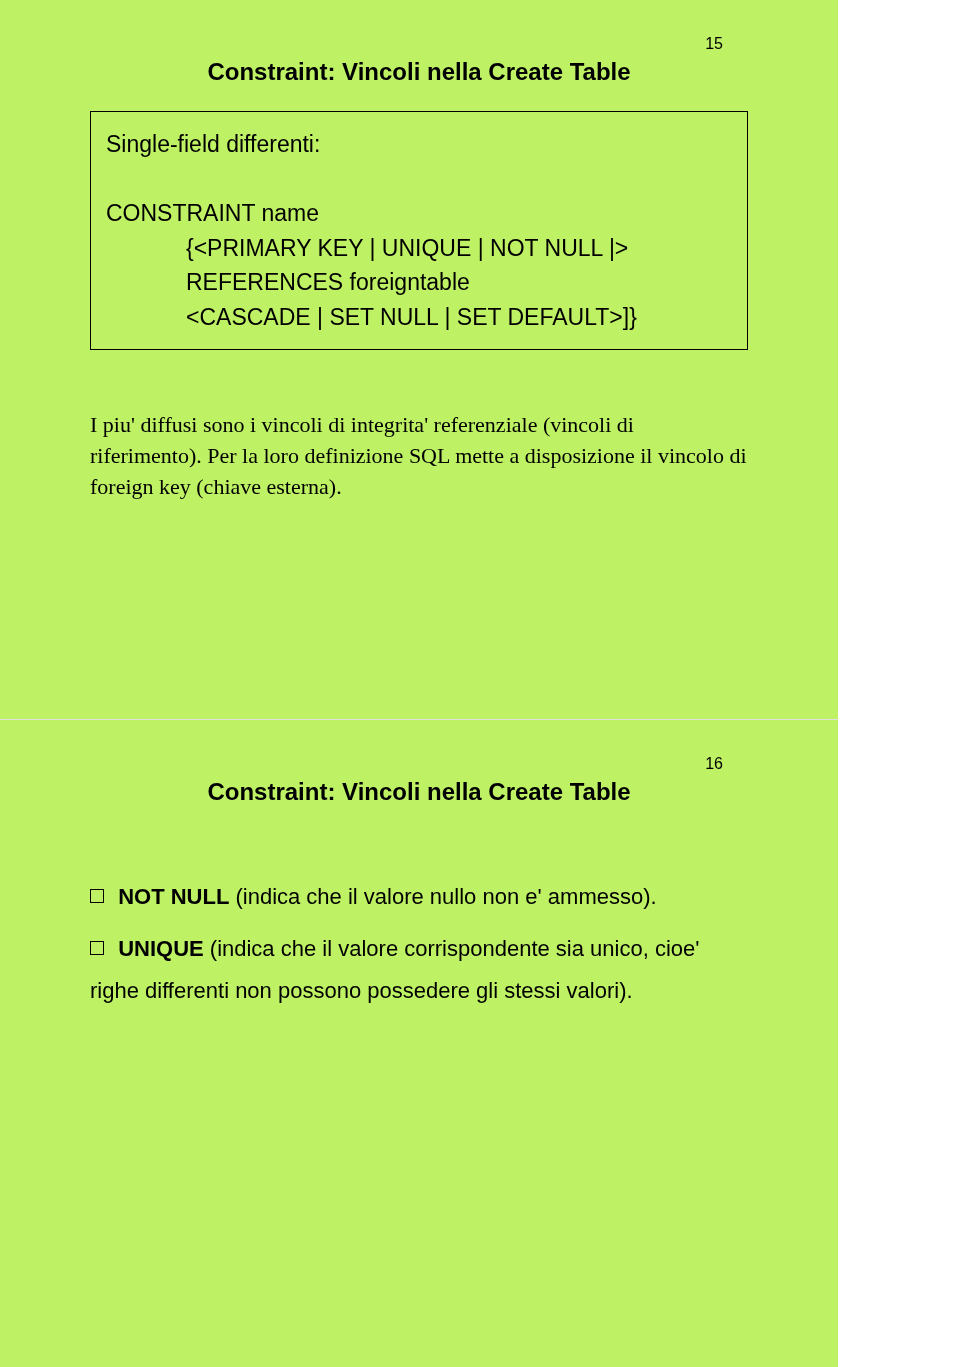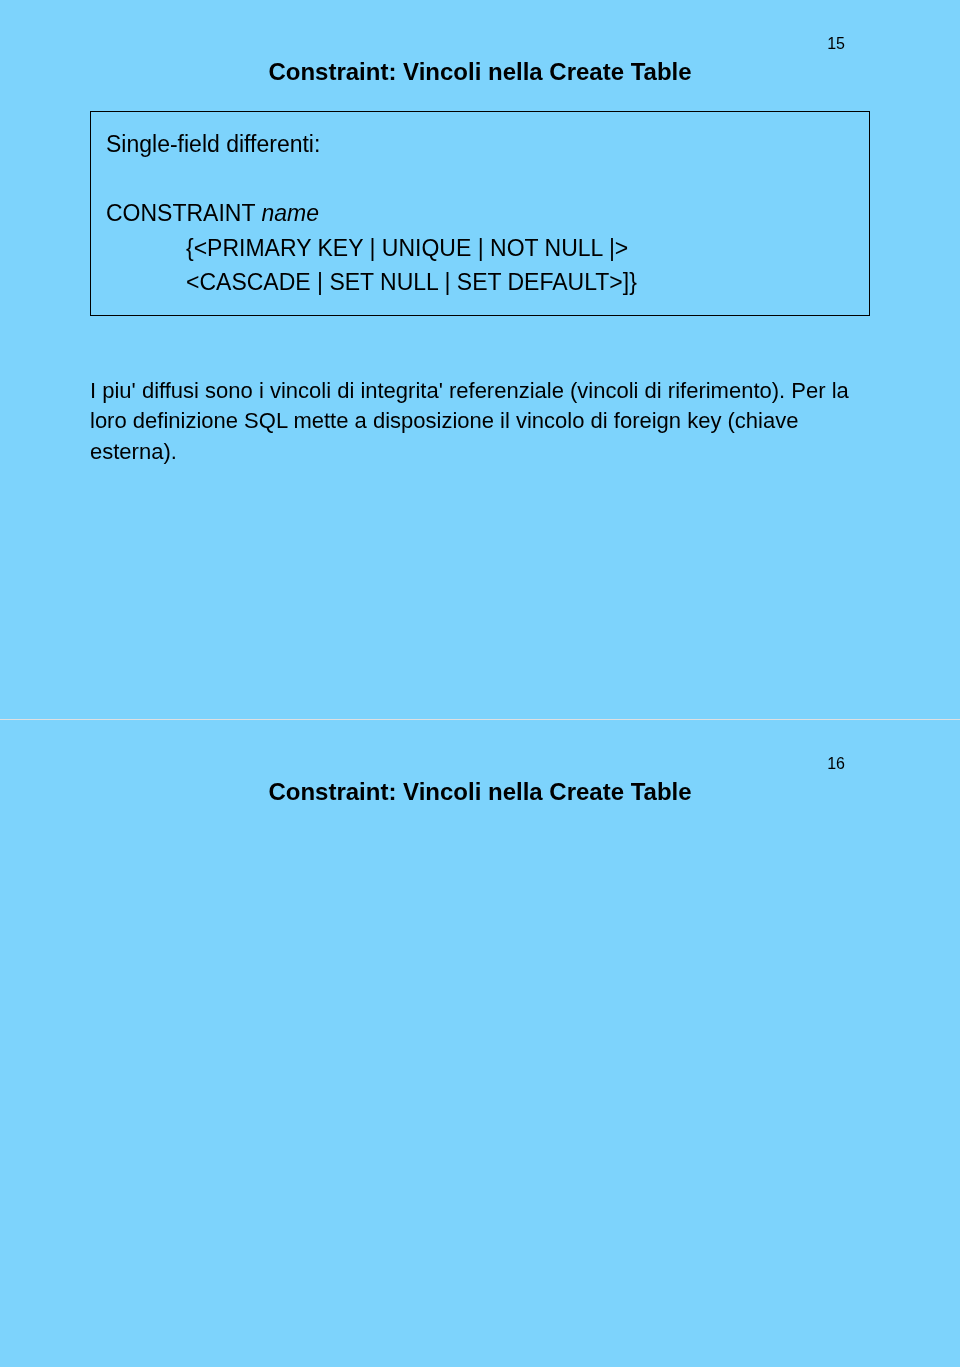--- a/index.html
+++ b/index.html
@@ -6,24 +6,24 @@
       margin: 0;
       padding: 0;
       box-sizing: border-box;
     }
     body {
       font-family: Arial, Helvetica, sans-serif;
       background: #fff;
       width: 960px;
     }
     .slide {
-      width: 960px;
+      width: 838px;
       padding: 40px 90px 60px 90px;
       position: relative;
-      background: #7dd3fc;
+      background: #bef264;
     }
     .slide-1 {
       height: 720px;
       border-bottom: 1px solid #e0e0e0;
     }
     .slide-2 {
       height: 647px;
     }
     .page-number {
       position: absolute;
@@ -49,27 +49,27 @@
     .syntax-box .line {
       display: block;
     }
     .indent-1 {
       padding-left: 80px;
     }
     .indent-2 {
       padding-left: 150px;
     }
     .italic {
-      font-style: italic;
     }
     .description {
       margin-top: 60px;
       font-size: 22px;
       line-height: 1.4;
       color: #000;
+      font-family: Liberation Serif, serif;
     }
     .bullet-list {
       margin-top: 70px;
     }
     .bullet-item {
       font-size: 22px;
       line-height: 1.9;
       color: #000;
       margin-bottom: 10px;
     }
@@ -94,25 +94,36 @@
   <div class="page-number">15</div>
   <h1 class="slide-title">Constraint: Vincoli nella Create Table</h1>
 
   <div class="syntax-box">
     <span class="line">Single-field differenti:</span>
     <br>
     <span class="line">
       <span>CONSTRAINT </span><span class="italic">name</span>
     </span>
     <span class="line indent-1">{&lt;PRIMARY KEY | UNIQUE | NOT NULL |&gt;</span>
+    <span class="line indent-1">
+      <span>REFERENCES </span><span class="italic">foreigntable</span>
+    </span>
     <span class="line indent-1">&lt;CASCADE | SET NULL | SET DEFAULT&gt;]}</span>
   </div>
 
   <div class="description">I piu' diffusi sono i vincoli di integrita' referenziale (vincoli di riferimento). Per la loro definizione SQL mette a disposizione il vincolo di foreign key (chiave esterna).</div>
 </div>
 
 <div class="slide slide-2">
   <div class="page-number">16</div>
   <h1 class="slide-title">Constraint: Vincoli nella Create Table</h1>
 
   <div class="bullet-list">
+    <div class="bullet-item">
+      <span class="bullet-marker"></span>
+      <span class="bold">NOT NULL</span><span> (indica che il valore nullo non e' ammesso).</span>
+    </div>
+    <div class="bullet-item">
+      <span class="bullet-marker"></span>
+      <span class="bold">UNIQUE</span><span> (indica che il valore corrispondente sia unico, cioe' righe differenti non possono possedere gli stessi valori).</span>
+    </div>
   </div>
 </div>
 
 </body></html>

